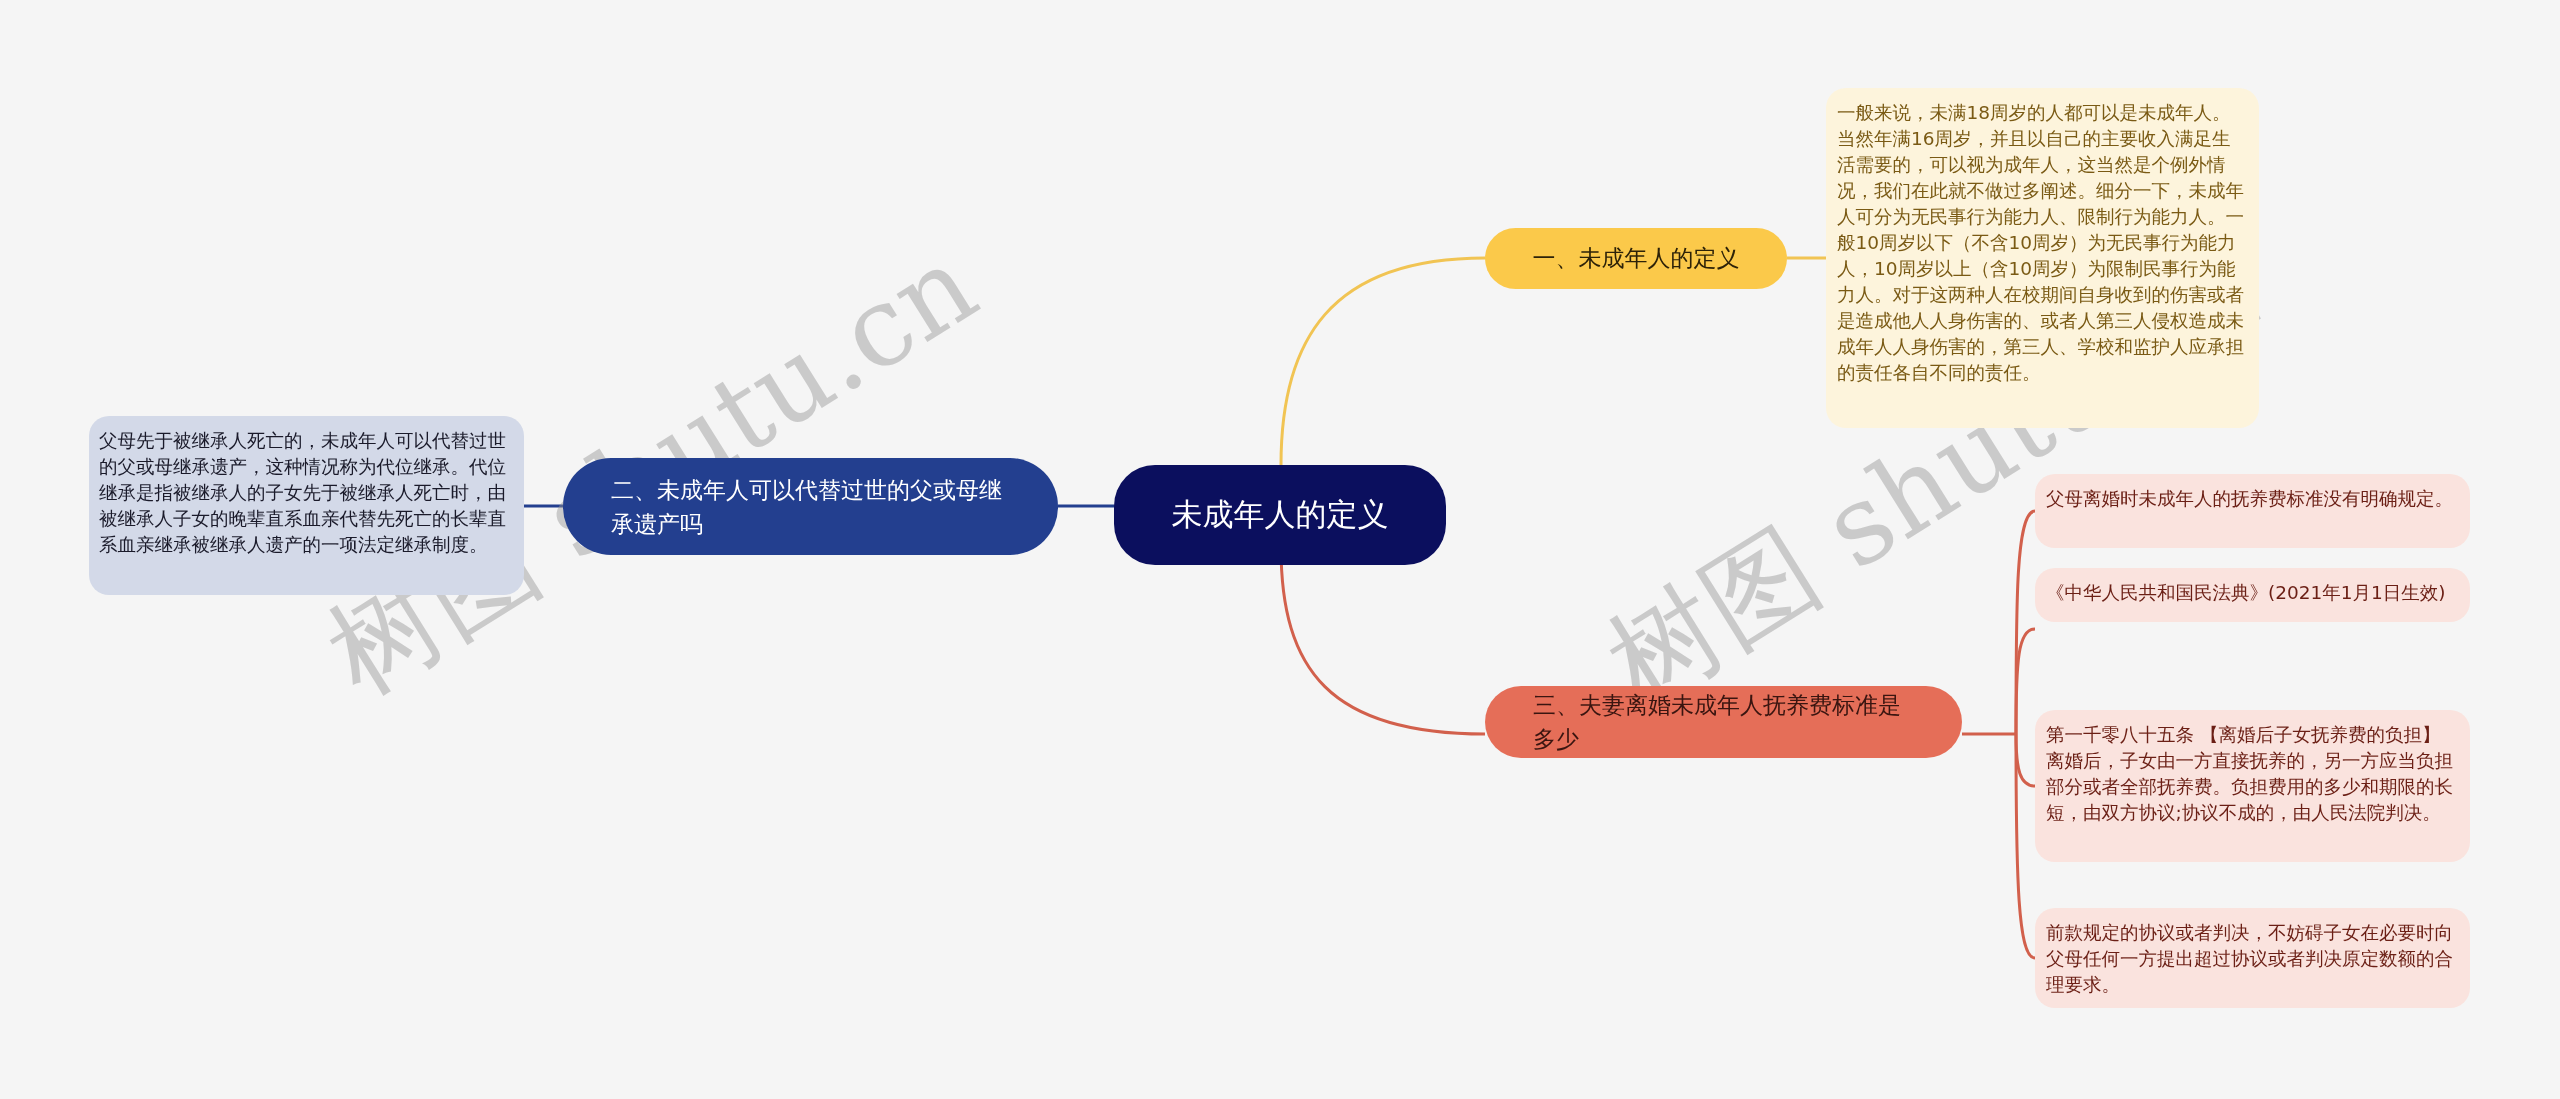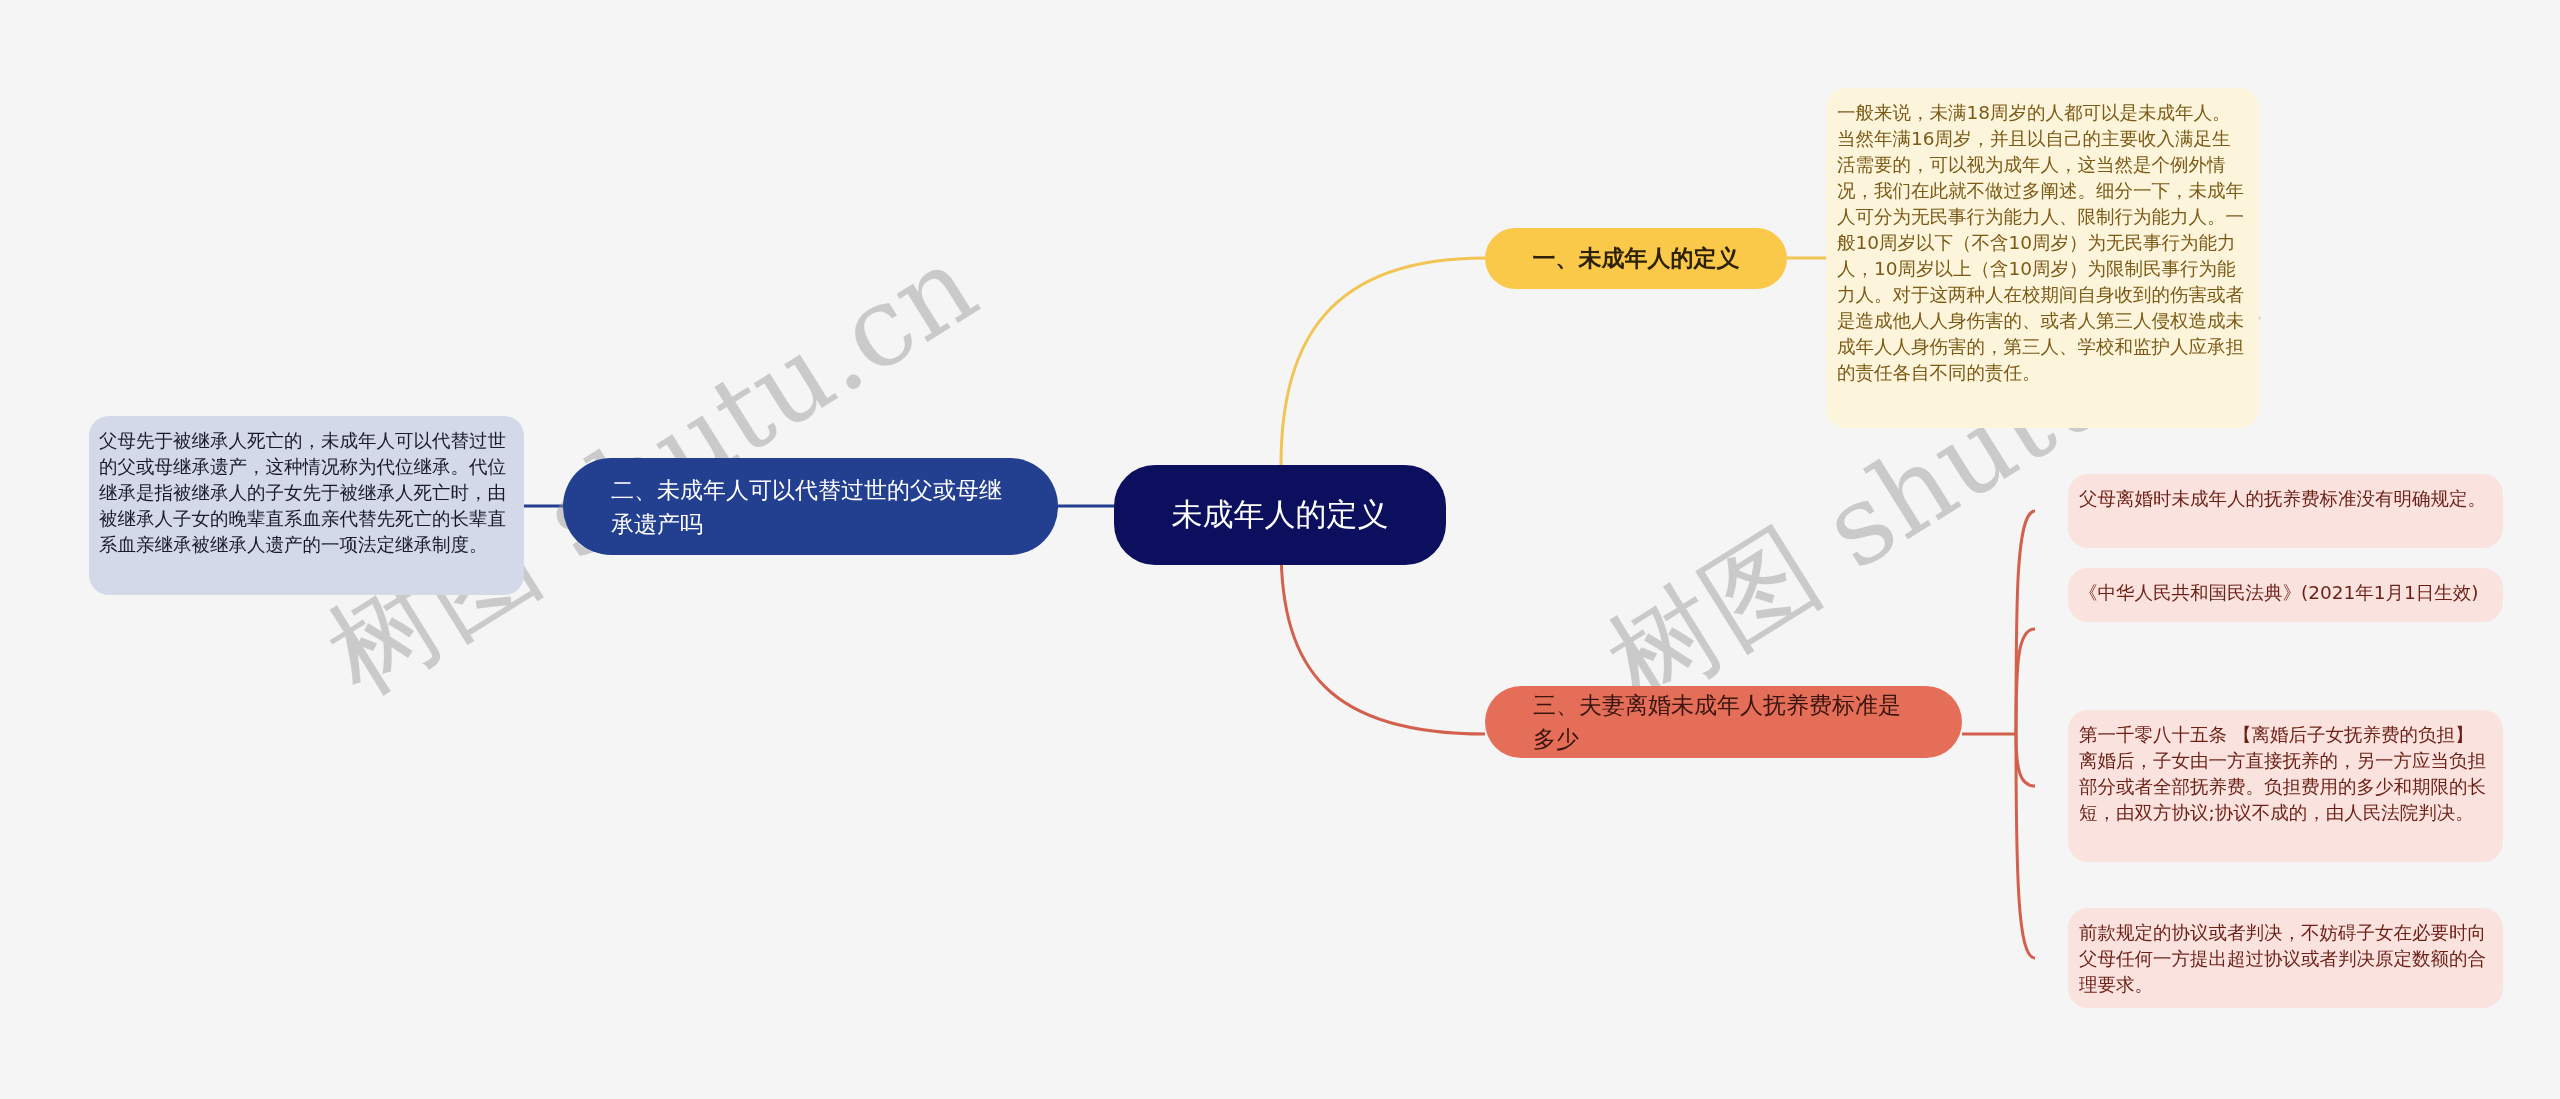--- a/index.html
+++ b/index.html
@@ -17,21 +17,21 @@
     border-radius: 50px;
   }
   .root {
     left: 1114px; top: 465px; width: 332px; height: 100px;
     background: #0b0f5e; color: #ffffff;
     justify-content: center; font-size: 31px; border-radius: 41px;
   }
   .b1 {
     left: 1485px; top: 228px; width: 302px; height: 61px;
     background: #fbc94a; color: #2d2208;
-    justify-content: center; font-size: 23px; border-radius: 31px; font-weight: bold;
+    justify-content: center; font-size: 23px; border-radius: 31px;
   }
   .b2 {
     left: 563px; top: 458px; width: 495px; height: 97px;
     background: #233f8f; color: #ffffff;
     padding: 0 50px 0 48px; font-size: 23px; line-height: 34px; border-radius: 48px;
   }
   .b3 {
     left: 1485px; top: 686px; width: 477px; height: 72px;
     background: #e56e58; color: #3a1510;
     padding: 0 50px 0 48px; font-size: 23px; line-height: 34px; border-radius: 48px;
@@ -44,21 +44,21 @@
   .note-yellow {
     left: 1826px; top: 88px; width: 433px; height: 340px;
     background: #fdf4dc; color: #7a5a14; padding: 12px 12px 12px 11px;
   }
   .note-gray {
     left: 89px; top: 416px; width: 435px; height: 179px;
     background: #d3d9e8; color: #1a1a2a; padding: 12px 12px 12px 10px;
   }
   .note-pink {
     left: 2035px; width: 435px;
-    background: #fae3de; color: #6b1f15; padding: 12px 14px 4px 11px; margin-left: 33px;
+    background: #fae3de; color: #6b1f15; padding: 12px 14px 4px 11px;
   }
   .p1 { top: 474px; height: 74px; }
   .p2 { top: 568px; height: 54px; }
   .p3 { top: 710px; height: 152px; }
   .p4 { top: 908px; height: 100px; }
   .watermark {
     position: absolute; color: rgba(150,150,150,0.45);
     font-family: "DejaVu Serif", "Liberation Serif", serif;
     font-size: 110px; white-space: nowrap;
     transform: rotate(-32deg); transform-origin: left bottom;

